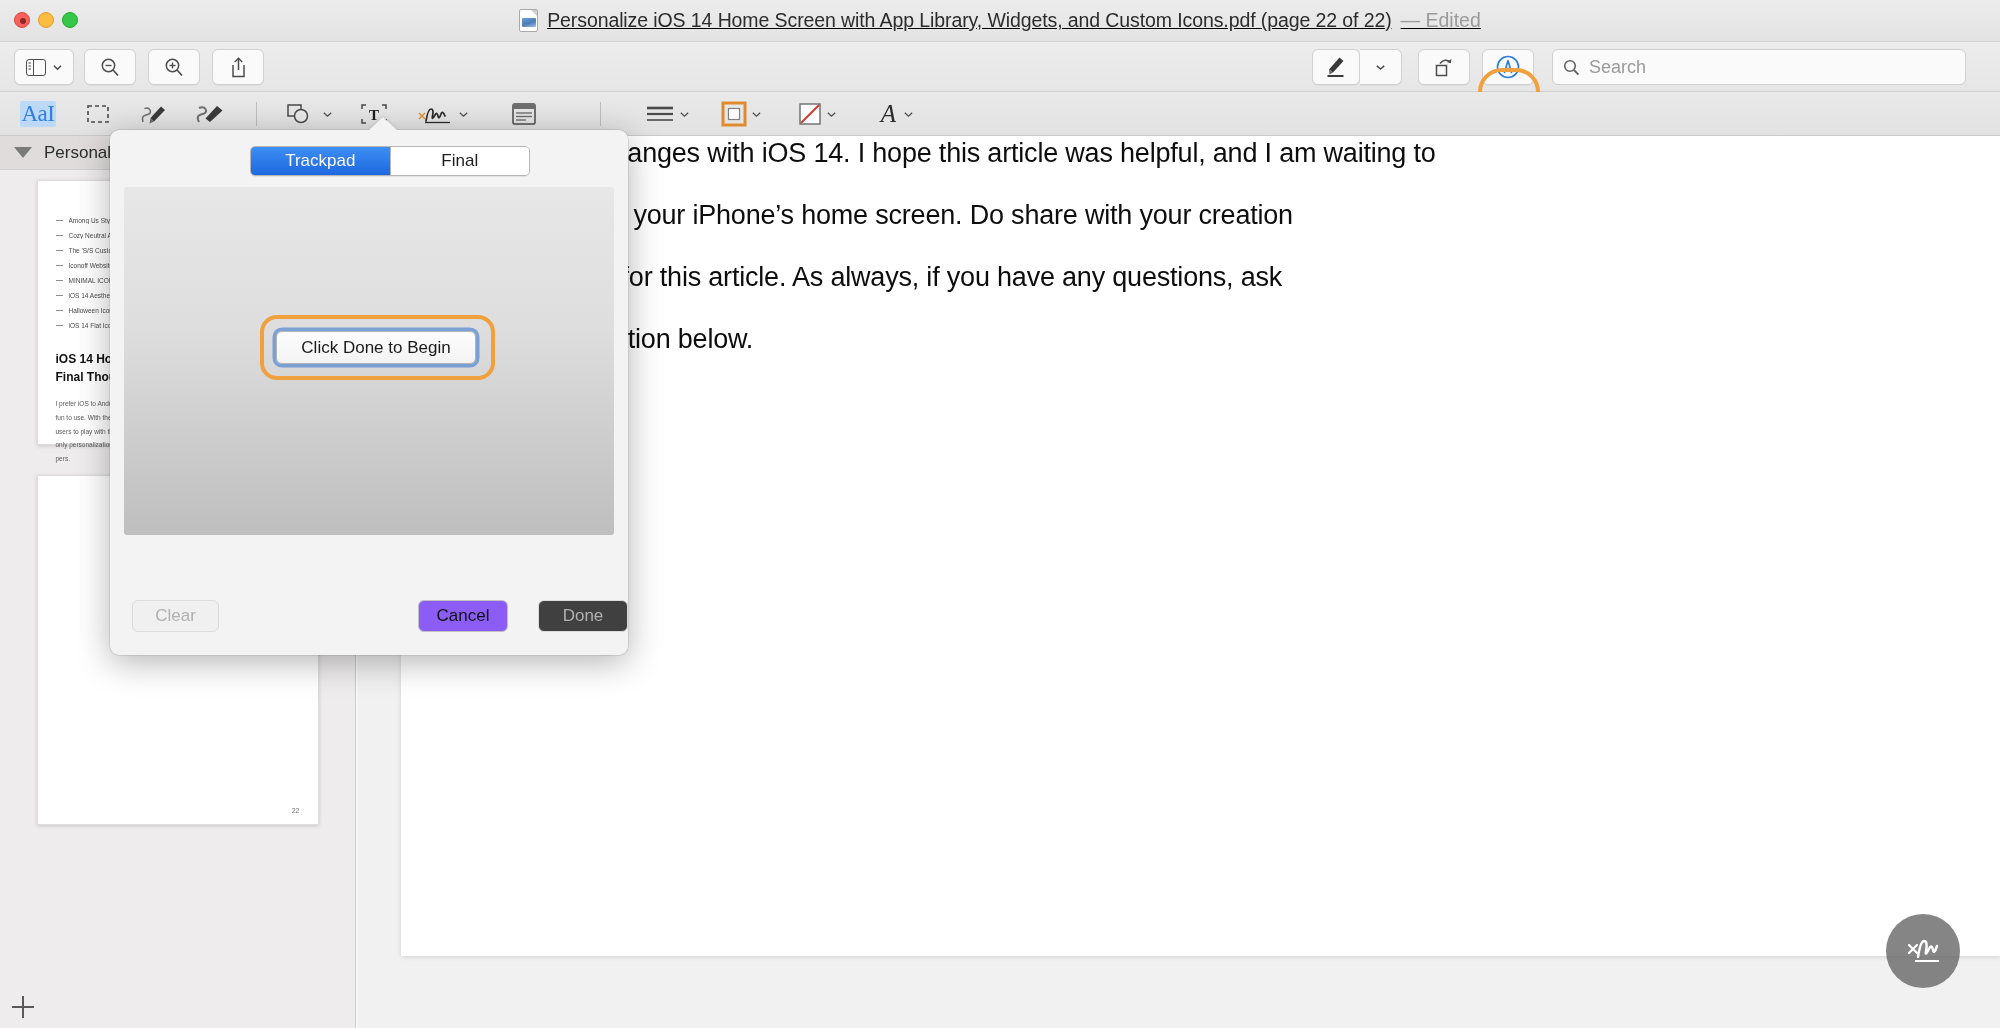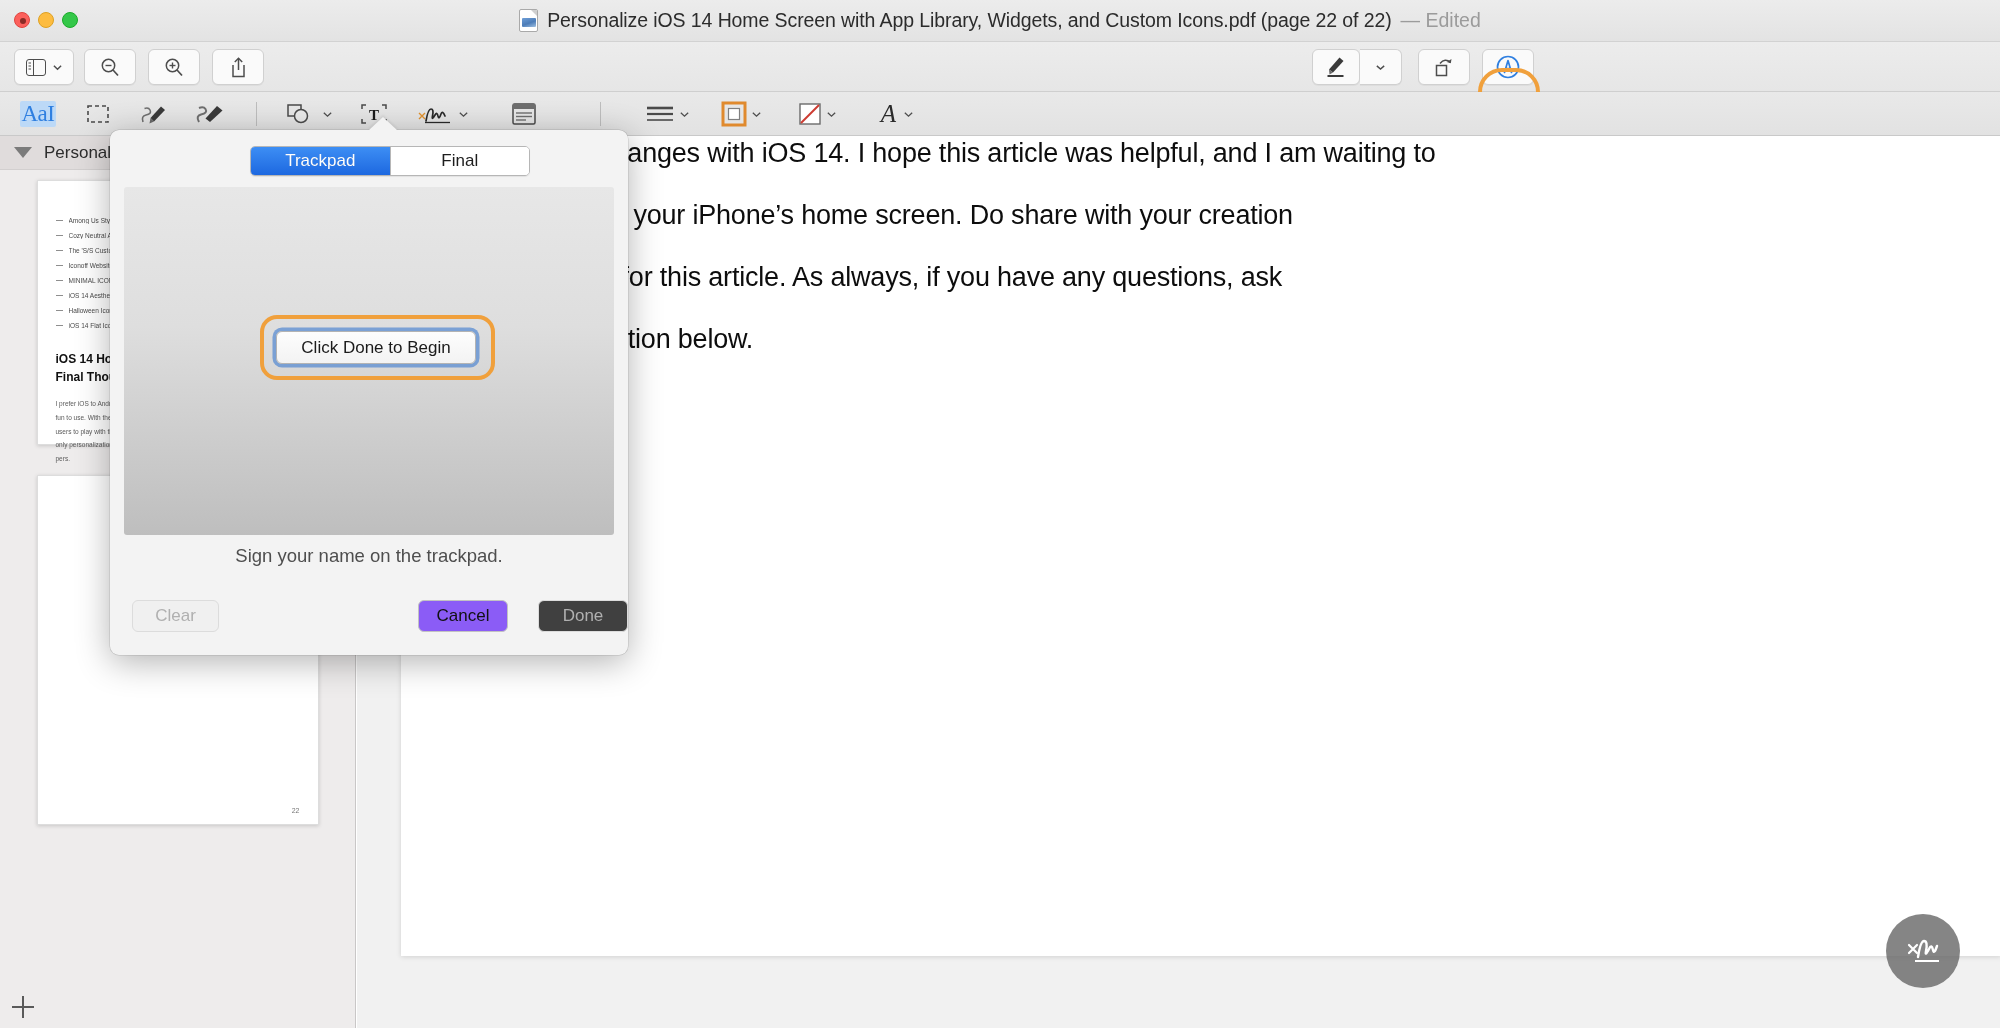--- a/index.html
+++ b/index.html
@@ -10,21 +10,21 @@
     background: #ffffff;
     -webkit-font-smoothing: antialiased;
   }
   .window { position: relative; width: 2000px; height: 1028px; background: #fff; }
 
   
   .titlebar {
     position: absolute; left: 0; top: 0; width: 2000px; height: 42px;
     background: linear-gradient(#ececec, #e3e3e3);
     border-bottom: 1px solid #d2d2d2;
-    display: flex; align-items: center; justify-content: center;
+    display: flex; align-items: center; justify-content: center; text-decoration: underline;
   }
   .traffic { position: absolute; left: 14px; top: 12px; display: flex; gap: 8px; }
   .light { width: 16px; height: 16px; border-radius: 50%; position: relative; }
   .light.red { background: #fc605c; border: 0.5px solid #e0443e; }
   .light.yellow { background: #fdbc40; border: 0.5px solid #dea123; }
   .light.green { background: #34c749; border: 0.5px solid #1aab29; }
   .light.red::after {
     content: ""; position: absolute; left: 5px; top: 5px;
     width: 6px; height: 6px; border-radius: 50%; background: #8a2b26;
   }
@@ -286,20 +286,27 @@
     </div>
 
     <div class="tbtn" style="left:1482px; width:52px; position:absolute;">
       <svg width="26" height="26" viewBox="0 0 26 26">
         <circle cx="13" cy="13" r="10.5" fill="none" stroke="#2f7fe0" stroke-width="1.7"></circle>
         <path d="M13 6.5 L9.5 18.5 M13 6.5 L16.5 18.5 M10.8 14.6 L15.2 14.6" fill="none" stroke="#2f7fe0" stroke-width="1.7" stroke-linecap="round"></path>
       </svg>
     </div>
     <div class="hl-ring" style="left:1478px; top:26px; width:62px; height:48px; border-radius:24px;"></div>
 
+    <div class="search-field" style="left:1552px; width:414px;">
+      <svg width="17" height="17" viewBox="0 0 17 17">
+        <circle cx="7" cy="7" r="5.3" fill="none" stroke="#636363" stroke-width="1.6"></circle>
+        <line x1="10.9" y1="11" x2="15.5" y2="15.6" stroke="#636363" stroke-width="1.8"></line>
+      </svg>
+      <span class="search-ph">Search</span>
+    </div>
   </div>
 
   <div class="toolbar2">
 
     <div class="mk" style="left:12px; width:52px;">
       <span class="aai">AaI</span>
     </div>
 
     <div class="mk" style="left:76px; width:44px;">
       <svg width="22" height="18" viewBox="0 0 22 18">
@@ -495,20 +502,19 @@
       <div class="seg-btn active">Trackpad</div>
       <div class="seg-divider"></div>
       <div class="seg-btn">Final</div>
     </div>
 
     <div class="pad">
       <div class="begin-btn">Click Done to Begin</div>
       <div class="begin-hl"></div>
     </div>
 
-    <div class="pad-caption">Sign your name on the trackpad.</div>
 
     <div class="pop-btn clear">Clear</div>
     <div class="pop-btn cancel">Cancel</div>
     <div class="pop-btn done">Done</div>
   </div>
 
 </div>
 
 </body></html>

